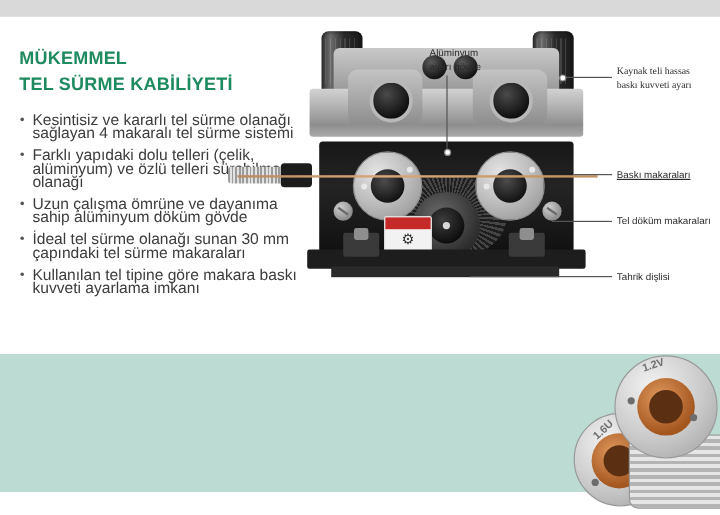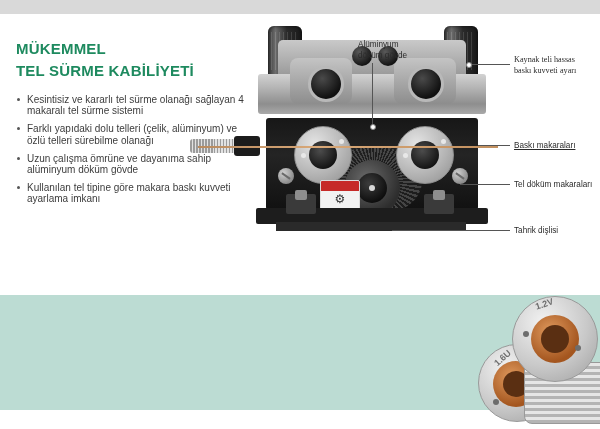--- a/index.html
+++ b/index.html
@@ -19,21 +19,21 @@
   .left-col{position:absolute;left:16px;top:38px;width:240px;}
   .title{
     color:#1e8a5f;font-size:15px;line-height:22px;font-weight:bold;
     letter-spacing:.2px;margin:0 0 12px 0;
   }
   .title .l2{display:block;}
   .subtitle{font-size:10.5px;font-weight:bold;color:#1a1a1a;margin:0 0 9px 0;}
   ul.bullets{list-style:none;margin:0;padding:0;}
   ul.bullets li{
     position:relative;padding-left:11px;margin-bottom:7px;
-    font-size:10px;line-height:11.2px;color:#3c3c3c;
+    font-size:13px;line-height:11.2px;color:#3c3c3c;
   }
   ul.bullets li:before{
     content:"";position:absolute;left:1px;top:4px;
     width:3px;height:3px;border-radius:50%;background:#555;
   }
 
   
   .callout{position:absolute;font-size:8.2px;line-height:10.5px;color:#2b2b2b;}
   .lead{position:absolute;background:#555;}
   .lead.h{height:1px;}
@@ -129,20 +129,21 @@
 
   <div class="left-col">
     <h1 class="title" style="color: rgb(30, 138, 95);">
       <span>MÜKEMMEL</span>
       <span class="l2">TEL SÜRME KABİLİYETİ</span>
     </h1>
     <ul class="bullets">
       <li>Kesintisiz ve kararlı tel sürme olanağı sağlayan 4 makaralı tel sürme sistemi</li>
       <li>Farklı yapıdaki dolu telleri (çelik, alüminyum) ve özlü telleri sürebilme olanağı</li>
       <li>Uzun çalışma ömrüne ve dayanıma sahip alüminyum döküm gövde</li>
+      <li>İdeal tel sürme olanağı sunan 30 mm çapındaki tel sürme makaraları</li>
       <li>Kullanılan tel tipine göre makara baskı kuvveti ayarlama imkanı</li>
     </ul>
   </div>
 
   <div class="machine">
 
     <div class="knob" style="left:20px;top:8px;">
         <span class="neck"></span>
       </div>
     <div class="knob" style="left:196px;top:8px;">
@@ -196,21 +197,21 @@
     <div class="foot" style="left:38px;top:176px;">
         <span class="bolt"></span>
       </div>
     <div class="foot" style="left:176px;top:176px;">
         <span class="bolt"></span>
       </div>
   </div>
 
   <div class="callout" style="left:358px;top:40px;width:80px;">
     <div>Alüminyum</div>
-    <div>döküm gövde</div>
+    <div>ayarı gövde</div>
   </div>
   <div class="lead v" style="left:372px;top:63px;height:63px;"></div>
   <div class="dot" style="left:370px;top:124px;"></div>
 
   <div class="callout" style="left:514px;top:55px;width:86px;font-family:Liberation Serif, serif;">
     <div>Kaynak teli hassas</div>
     <div>baskı kuvveti ayarı</div>
   </div>
   <div class="lead h" style="left:470px;top:64px;width:40px;"></div>
   <div class="dot" style="left:466px;top:62px;"></div>

